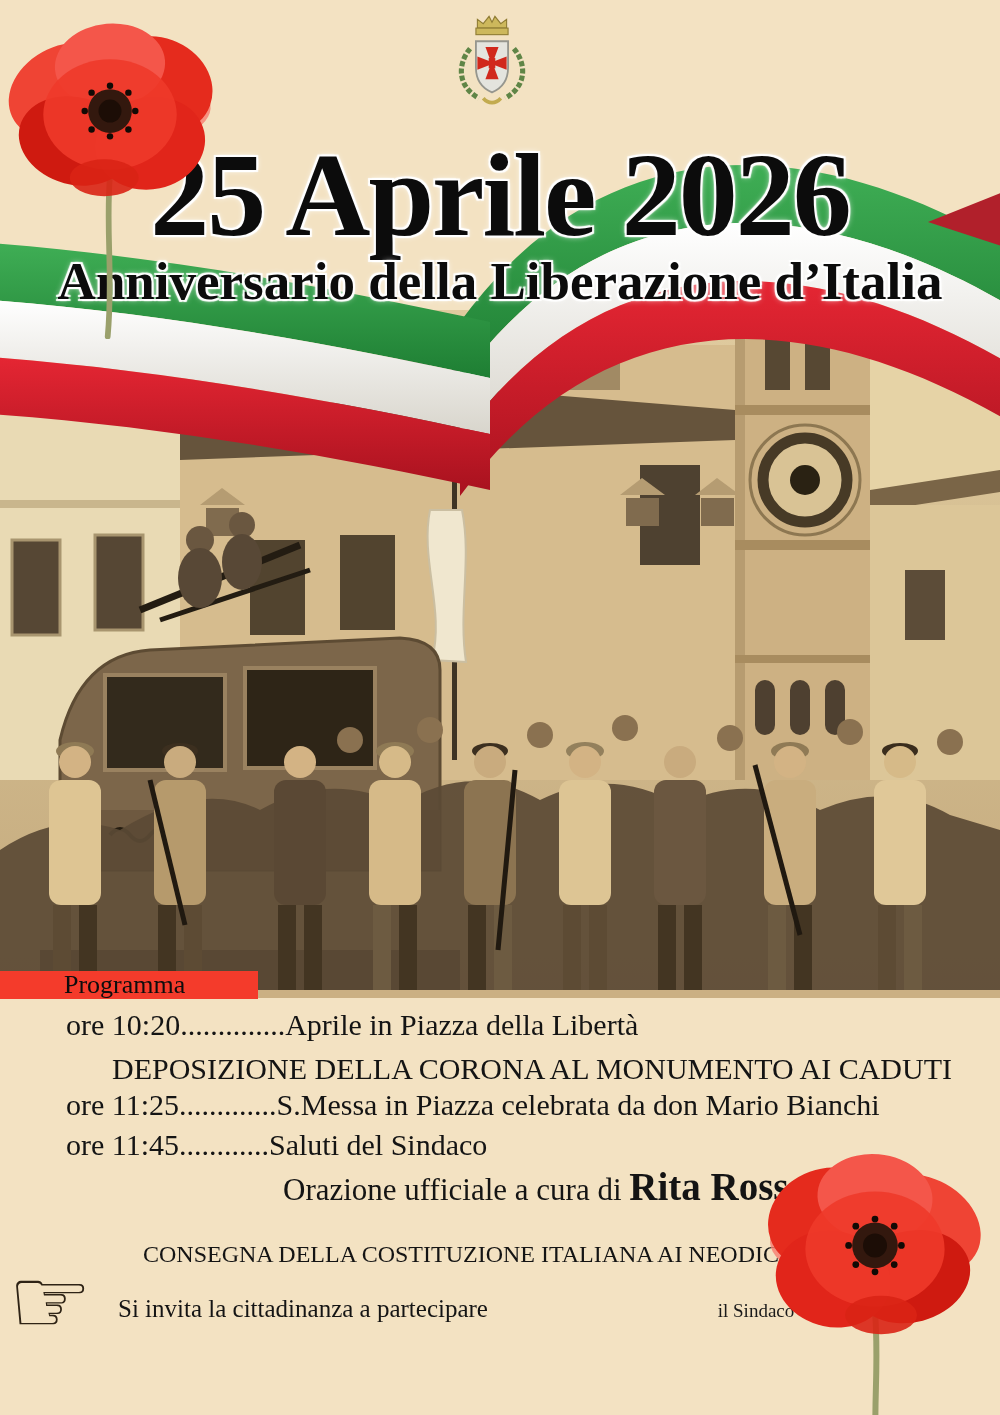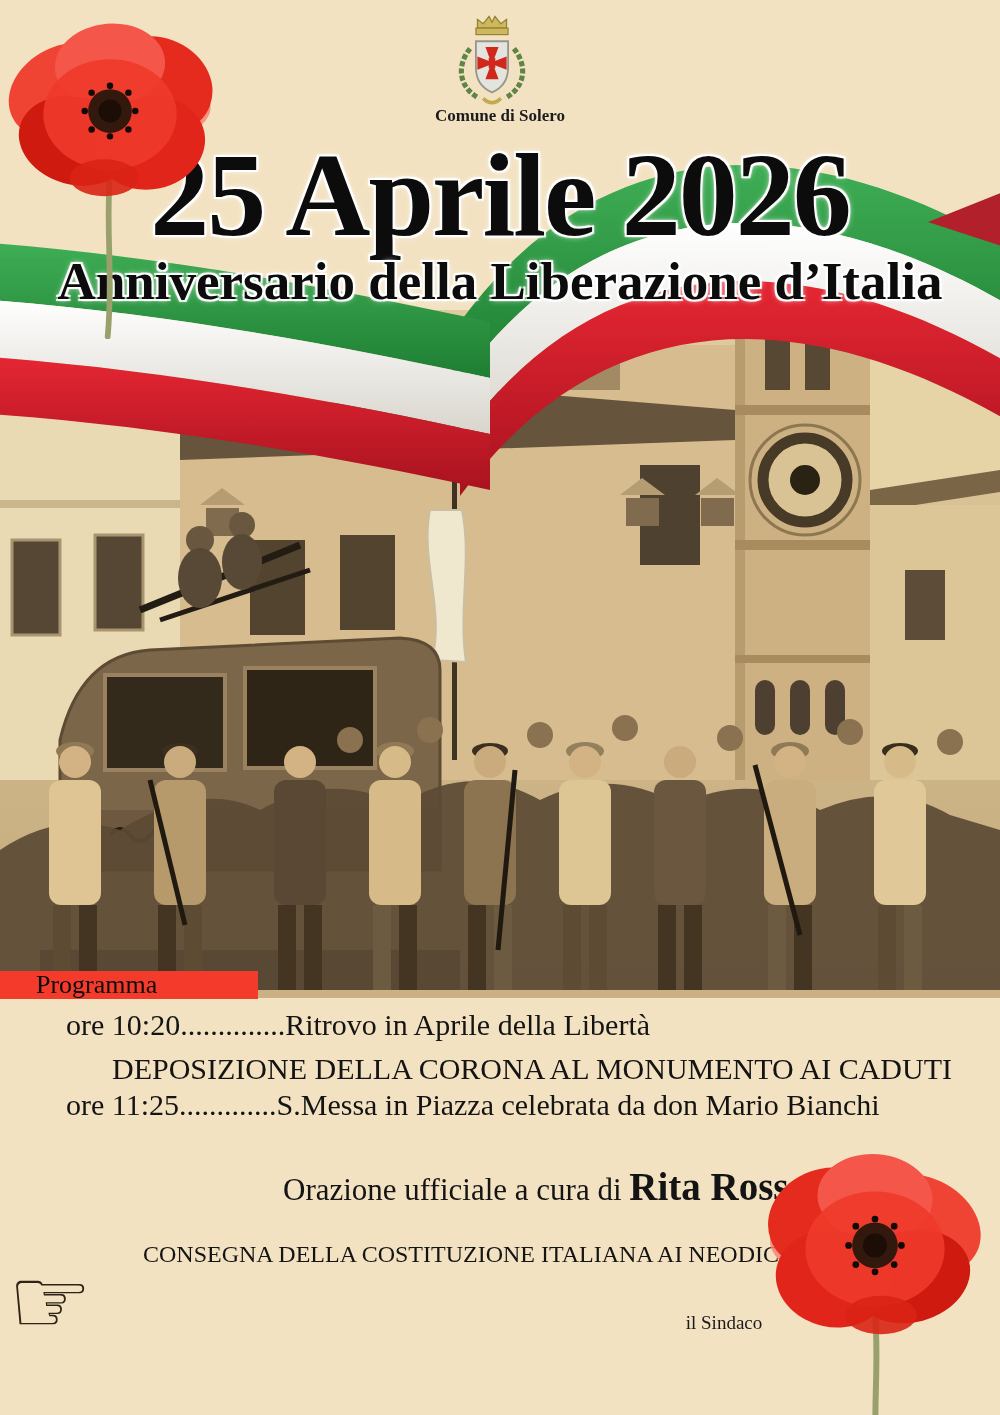--- a/index.html
+++ b/index.html
@@ -21,31 +21,31 @@
     left:0;top:254px;width:1000px;text-align:center;z-index:5;
     font-size:53px;font-weight:700;color:#0c0c0c;line-height:1.05;
   }
   .photo-svg{left:0;top:310px;z-index:1;}
   .ribbon-svg{left:0;top:0;z-index:3;pointer-events:none;}
   .crest-svg{left:448px;top:12px;z-index:2;}
   .poppy-tl{left:-5px;top:5px;z-index:6;}
   .poppy-br{left:755px;top:1135px;z-index:6;transform:scaleX(-1);}
   .prog-label{
     left:0;top:971px;width:258px;height:28px;z-index:6;background:#f43b2b;
-    font-size:26px;line-height:28px;padding-left:36px;box-sizing:border-box;color:#0d0d0d;
+    font-size:26px;line-height:28px;padding-left:64px;box-sizing:border-box;color:#0d0d0d;
   }
   .sched{z-index:4;font-size:30px;white-space:nowrap;color:#141414;}
   .sched-caps{z-index:4;font-size:30px;white-space:nowrap;color:#141414;}
   .oration{z-index:4;white-space:nowrap;color:#141414;font-size:31px;}
   .oration .big{font-size:39px;font-weight:700;}
   .oration-role{z-index:4;font-size:24px;white-space:nowrap;color:#141414;}
   .consegna{z-index:4;font-size:24px;white-space:nowrap;color:#141414;}
   .invite{z-index:4;font-size:25px;white-space:nowrap;color:#141414;}
   .hand{z-index:4;font-size:94px;line-height:1;color:#2e2315;font-family:"DejaVu Sans",sans-serif;}
-  .sig-role{z-index:4;left:624px;top:1300px;width:200px;text-align:center;font-size:19px;color:#1a1a1a;margin-top:12px;}
+  .sig-role{z-index:4;left:656px;top:1300px;width:200px;text-align:center;font-size:19px;color:#1a1a1a;}
   .sig-name{z-index:4;left:615px;top:1322px;width:250px;text-align:center;font-size:29px;color:#141414;}
 </style>
 </head>
 <body>
 
 <svg width="0" height="0" style="position:absolute" aria-hidden="true">
   <defs>
     <g id="poppySym">
       <path d="M100 148 C 96 195, 103 235, 98 288" stroke="#9aa06b" stroke-width="5" fill="none" stroke-linecap="round"></path>
       <ellipse cx="38" cy="95" rx="26" ry="18" fill="#f87d6f" opacity="0.8" transform="rotate(30 38 95)"></ellipse>
@@ -259,45 +259,48 @@
     </g>
     <path d="M38 40 L82 40 L82 76 C 82 96, 72 105, 60 110 C 48 105, 38 96, 38 76 Z" fill="#e4e4de" stroke="#96968e" stroke-width="2.5"></path>
     <g fill="#d1281c">
       <path d="M51 48 L69 48 L63 64 L57 64 Z"></path>
       <path d="M57 76 L63 76 L69 92 L51 92 Z"></path>
       <path d="M40 61 L40 79 L56 73 L56 67 Z"></path>
       <path d="M80 61 L80 79 L64 73 L64 67 Z"></path>
       <rect x="55.5" y="63" width="9" height="14"></rect>
     </g>
   </svg>
-  <div class="abs muni">Comune di Solero</div>
 
   <div class="abs title-main halo">25 Aprile 2026</div>
   <div class="abs title-sub halo">Anniversario della Liberazione d’Italia</div>
 
   <svg class="abs poppy-tl" width="230" height="334" viewBox="0 0 200 290">
       <use href="#poppySym"></use>
     </svg>
   <svg class="abs poppy-br" width="240" height="348" viewBox="0 0 200 290">
       <use href="#poppySym"></use>
     </svg>
 
   <div class="abs prog-label">Programma</div>
 
   <div class="abs sched" style="left:66px;top:1008px">
-    <span>ore 10:20</span><span>..............</span><span>Ritrovo in Aprile della Libertà</span>
+    <span>ore 10:20</span><span>..............</span><span>Aprile in Piazza della Libertà</span>
   </div>
   <div class="abs sched-caps" style="left:112px;top:1052px">
     <span>DEPOSIZIONE DELLA CORONA AL MONUMENTO AI CADUTI</span>
   </div>
   <div class="abs sched" style="left:66px;top:1088px">
     <span>ore 11:25</span><span>.............</span><span>S.Messa in Piazza celebrata da don Mario Bianchi</span>
   </div>
+  <div class="abs sched" style="left:66px;top:1128px">
+    <span>ore 11:45</span><span>............</span><span>Saluti del Sindaco</span>
+  </div>
 
   <div class="abs oration" style="left:283px;top:1164px">
     <span>Orazione ufficiale a cura di </span><span class="big">Rita Rossa</span>
   </div>
   <div class="abs consegna" style="left:143px;top:1241px">CONSEGNA DELLA COSTITUZIONE ITALIANA AI NEODICIOTTENNI</div>
 
   <div class="abs hand" style="left:8px;top:1255px">☞</div>
+  <div class="abs invite" style="left:118px;top:1295px">Si invita la cittadinanza a partecipare</div>
   <div class="abs sig-role">il Sindaco</div>
 
 </div>
 
 </body></html>

